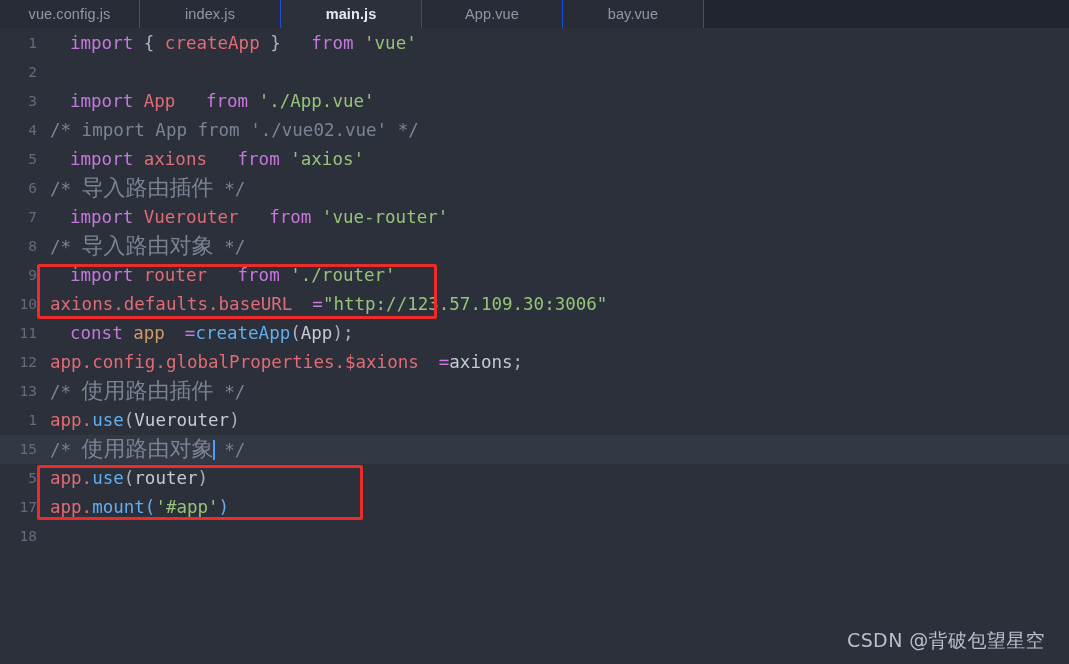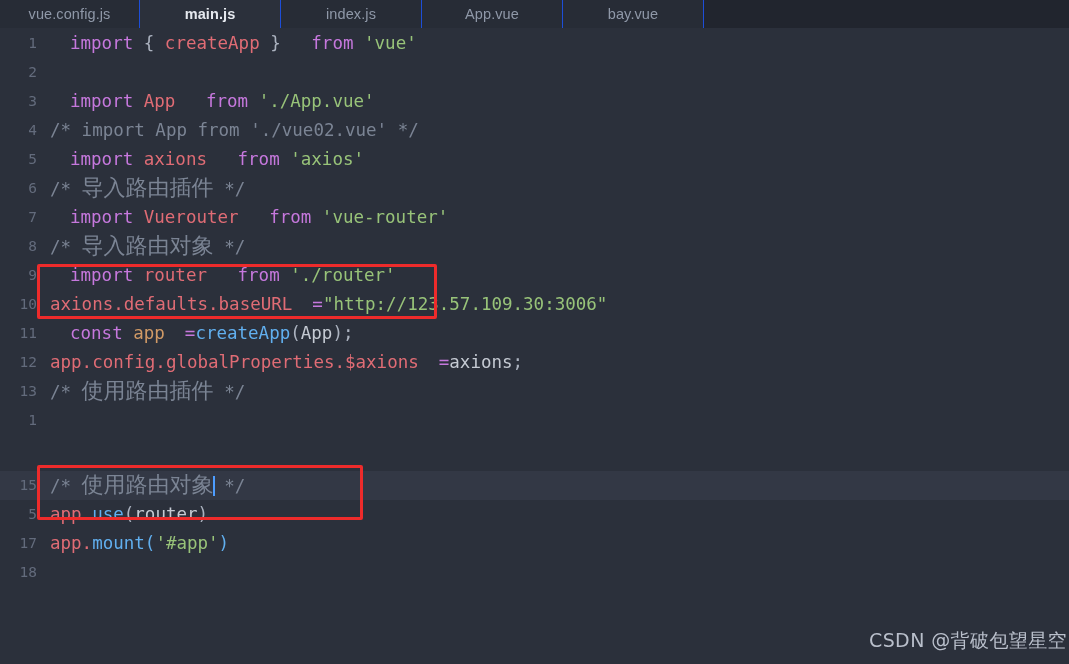--- a/index.html
+++ b/index.html
@@ -62,21 +62,20 @@
     position: relative;
     height: 29px;
     line-height: 29px;
     display: flex;
     align-items: center;
     font-size: 17.5px;
     white-space: pre;
   }
   .line.current {
     background: #333845;
-    margin-top: 36px;
   }
   .gutter {
     width: 37px;
     min-width: 37px;
     text-align: right;
     color: #636b7c;
     font-size: 14.5px;
     font-family: "DejaVu Sans Mono", monospace;
     padding-right: 0;
     box-sizing: border-box;
@@ -122,43 +121,43 @@
     border-radius: 2px;
     box-sizing: border-box;
     pointer-events: none;
   }
   #redbox-1 { left: 37px; top: 236px; width: 400px; height: 55px; }
   #redbox-2 { left: 37px; top: 437px; width: 326px; height: 55px; }
 
   
   #watermark {
     position: absolute;
-    right: 2px;
+    right: 24px;
     bottom: 10px;
     color: #b9bfcb;
     font-family: "DejaVu Sans", sans-serif;
     font-size: 19px;
     letter-spacing: .4px;
     white-space: nowrap;
   }
 </style>
 </head>
 <body>
 
 <div id="tab-bar">
   <div class="tab" style="width:140px">
       <span>vue.config.js</span>
     </div>
+  <div class="tab" style="width:141px">
+      <span>index.js</span>
+    </div>
   <div class="tab active" style="width:141px">
       <span>main.js</span>
     </div>
   <div class="tab" style="width:141px">
-      <span>index.js</span>
-    </div>
-  <div class="tab" style="width:141px">
       <span>App.vue</span>
     </div>
   <div class="tab" style="width:141px">
       <span>bay.vue</span>
     </div>
   <div id="tab-filler"></div>
 </div>
 
 <div id="editor">
   <div id="code-area">
@@ -223,20 +222,21 @@
       <span class="code"><span class="id">app.config.globalProperties.$axions</span><span class="kw">=</span><span class="cn">axions</span><span class="pl">;</span></span>
     </div>
 
     <div class="line">
       <span class="gutter">13</span>
       <span class="code"><span class="cmt">/* <span class="cjk">使用路由插件</span> */</span></span>
     </div>
 
     <div class="line">
       <span class="gutter">1</span>
+      <span class="code"><span class="id">app</span><span class="id">.</span><span class="fn">use</span><span class="pl">(</span><span class="cn">Vuerouter</span><span class="pl">)</span></span>
     </div>
 
     <div class="line current">
       <span class="gutter">15</span>
       <span class="code"><span class="cmt">/* <span class="cjk">使用路由对象</span></span><span class="caret"></span><span class="cmt"> */</span></span>
     </div>
 
     <div class="line">
       <span class="gutter">5</span>
       <span class="code"><span class="id">app</span><span class="id">.</span><span class="fn">use</span><span class="pl">(</span><span class="cn">router</span><span class="pl">)</span></span>

